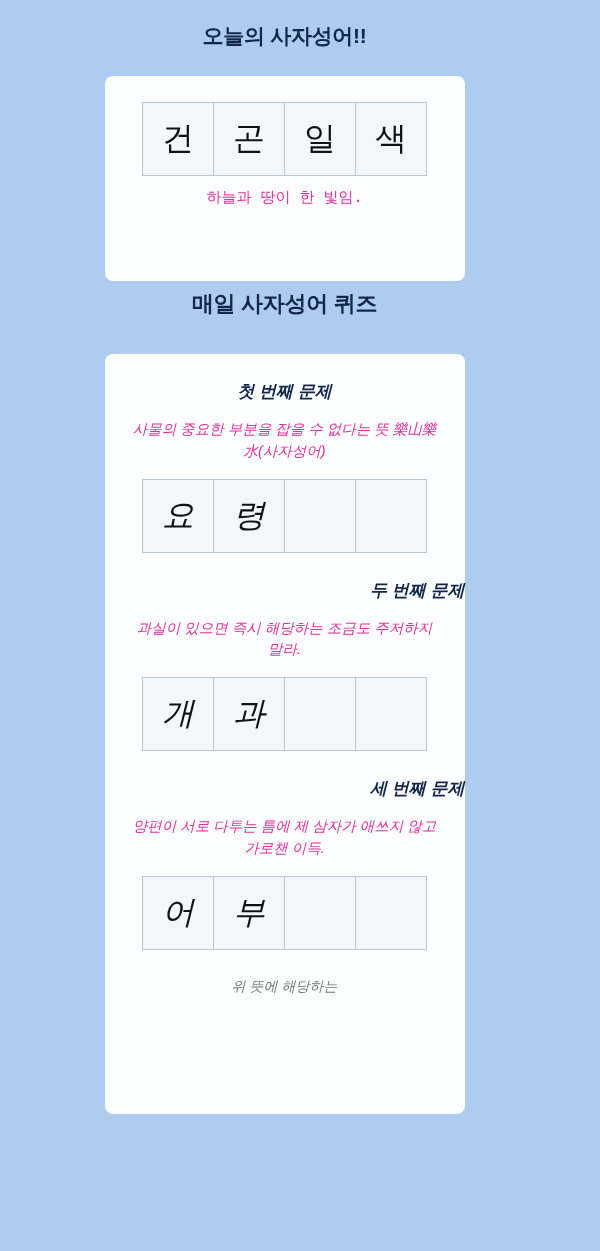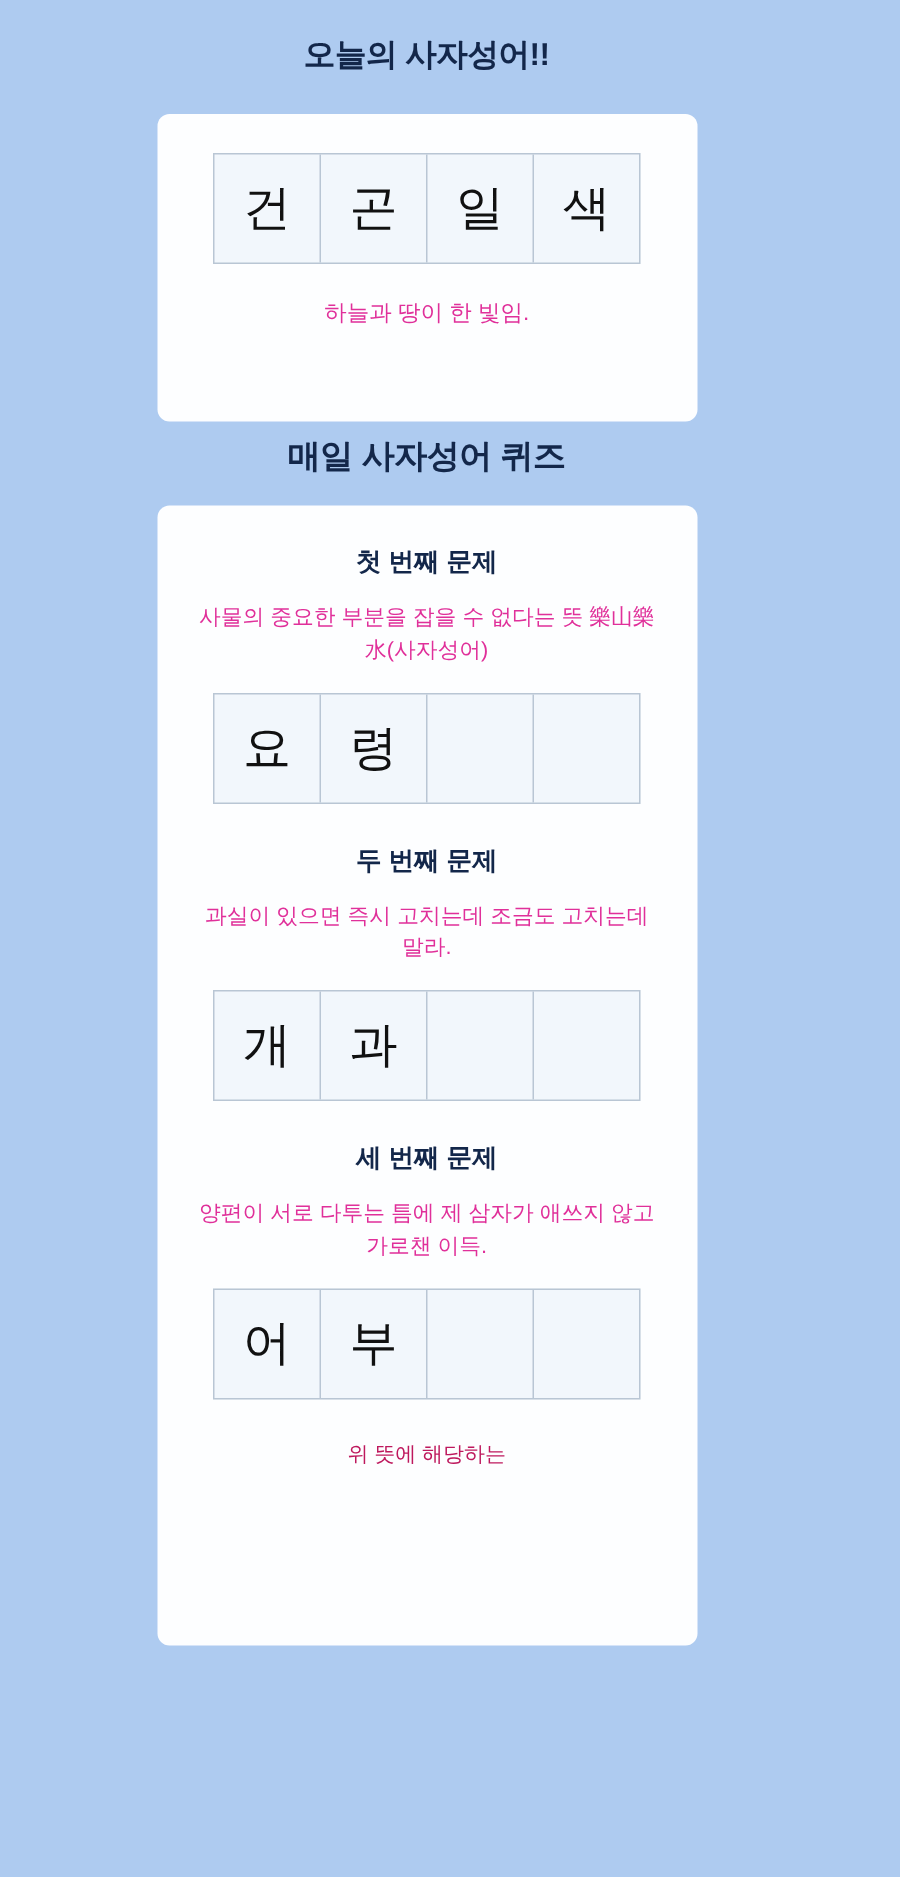--- a/index.html
+++ b/index.html
@@ -58,64 +58,67 @@
     color: #111;
     box-sizing: border-box;
   }
   .grid .cell:last-child {
     border-right: none;
   }
   .meaning {
     text-align: center;
     color: #e0309a;
     font-size: 15px;
-    margin-top: 22px;
+    margin-top: 12px;
     line-height: 1.45;
     padding: 0 18px;
+    font-family: Liberation Mono, monospace;
   }
   .quiz-date {
     text-align: center;
     color: #13274a;
     font-size: 14px;
     margin-top: 96px;
   }
   .quiz-title {
     text-align: center;
     color: #13274a;
     font-size: 22px;
     font-weight: bold;
     margin-top: 8px;
     letter-spacing: -0.3px;
   }
   .card-quiz {
-    margin-top: 18px;
+    margin-top: 35px;
     padding: 26px 0 20px 0;
     min-height: 760px;
+    font-style: italic;
   }
   .q-heading {
     text-align: center;
     color: #13274a;
     font-size: 17px;
     font-weight: bold;
     margin-bottom: 16px;
   }
   .q-heading.spaced {
     margin-top: 26px;
+    text-align: right;
   }
   .q-clue {
     text-align: center;
     color: #e0309a;
     font-size: 14.5px;
     line-height: 1.5;
     padding: 0 26px;
     margin-bottom: 16px;
   }
   .footer-note {
     text-align: center;
-    color: #be185d;
+    color: #737373;
     font-size: 14px;
     line-height: 1.55;
     margin-top: 26px;
   }
 </style>
 </head>
 <body>
 
 <div class="page">
 
@@ -138,21 +141,21 @@
     <div class="q-heading">첫 번째 문제</div>
     <div class="q-clue">사물의 중요한 부분을 잡을 수 없다는 뜻 樂山樂水(사자성어)</div>
     <div class="grid">
       <div class="cell">요</div>
       <div class="cell">령</div>
       <div class="cell"></div>
       <div class="cell"></div>
     </div>
 
     <div class="q-heading spaced">두 번째 문제</div>
-    <div class="q-clue">과실이 있으면 즉시 고치는데 조금도 고치는데 말라.</div>
+    <div class="q-clue">과실이 있으면 즉시 해당하는 조금도 주저하지 말라.</div>
     <div class="grid">
       <div class="cell">개</div>
       <div class="cell">과</div>
       <div class="cell"></div>
       <div class="cell"></div>
     </div>
 
     <div class="q-heading spaced">세 번째 문제</div>
     <div class="q-clue">양편이 서로 다투는 틈에 제 삼자가 애쓰지 않고 가로챈 이득.</div>
     <div class="grid">

